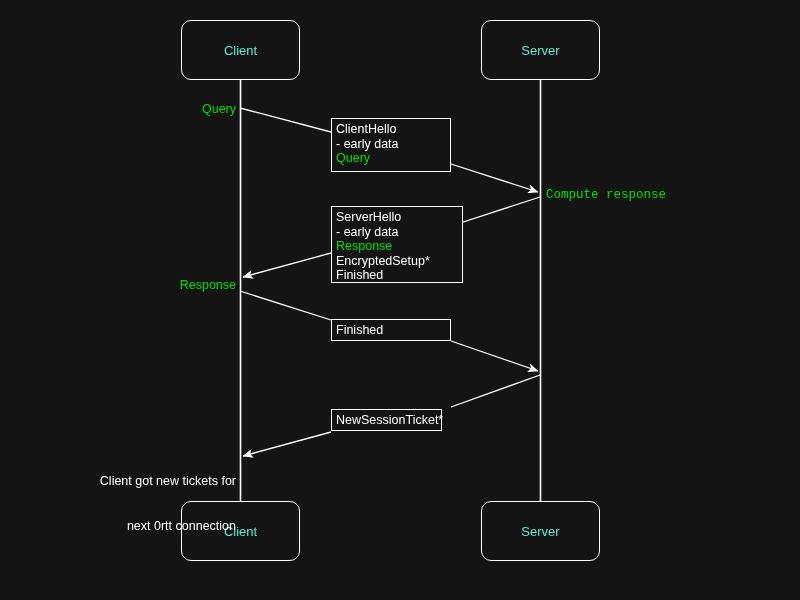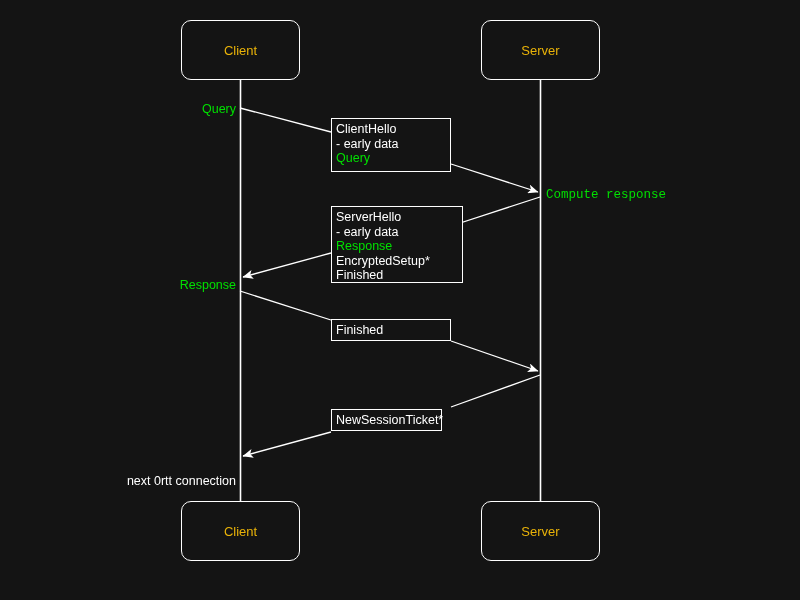--- a/index.html
+++ b/index.html
@@ -26,21 +26,21 @@
     position: absolute;
     box-sizing: border-box;
     border: 1.5px solid #ffffff;
     border-radius: 10px;
     background: #141414;
     display: flex;
     align-items: center;
     justify-content: center;
   }
   .actor-label {
-    color: #eab308;
+    color: #5eead4;
     font-size: 13px;
     font-family: "Liberation Sans", sans-serif;
     line-height: 1;
   }
   .msg-box {
     position: absolute;
     box-sizing: border-box;
     border: 1.2px solid #ffffff;
     background: #141414;
     padding: 3px 4px 4px 4px;
@@ -136,16 +136,17 @@
     <div class="msg-line">NewSessionTicket*</div>
   </div>
 
   <div class="note green right-align" style="left:116px; top:102px; width:120px;">Query</div>
 
   <div class="note green" style="left:546px; top:188px; width:220px;font-family:Liberation Mono, monospace;">Compute response</div>
 
   <div class="note green right-align" style="left:116px; top:278px; width:120px;">Response</div>
 
   <div class="note white right-align" style="left:56px; top:444px; width:180px;">
+    <div>Client got new tickets for</div>
     <div>next 0rtt connection</div>
   </div>
 
 </div>
 
 </body></html>

